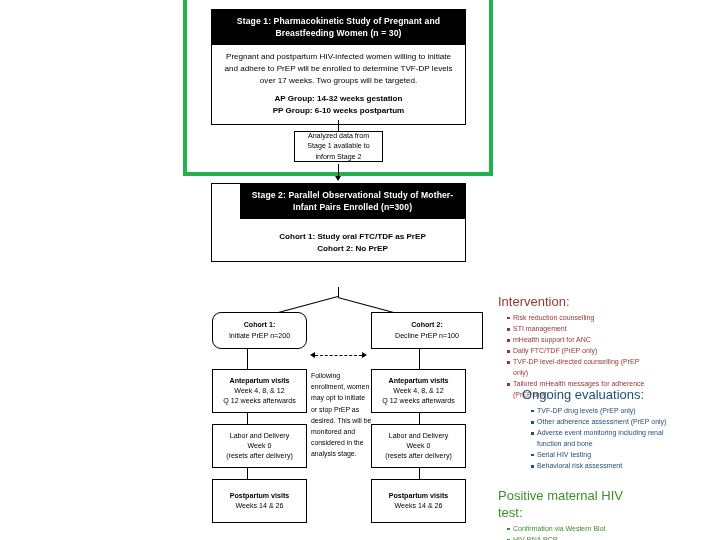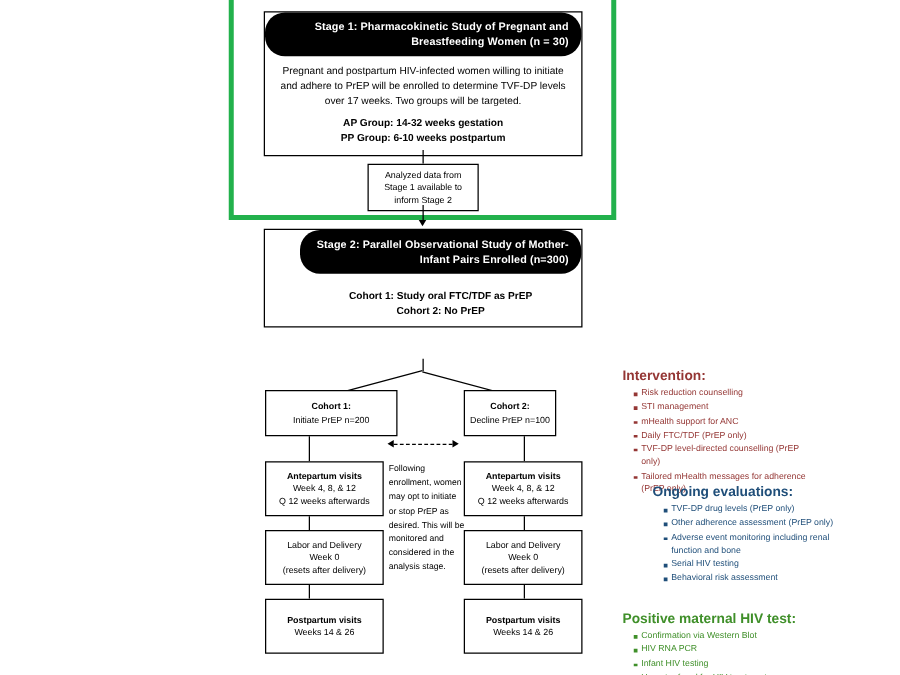--- a/index.html
+++ b/index.html
@@ -34,23 +34,22 @@
   }
   .box.thick { border: 1.5px solid #000000; }
 
   .hdr {
     background: #000000;
     color: #ffffff;
     font-weight: bold;
     font-size: 8.6px;
     line-height: 1.45;
     padding: 5px 10px 5px 10px;
-    text-align: right;
+    text-align: center;
     letter-spacing: 0.1px;
-    border-radius: 16px;
   }
   .body {
     color: #000000;
     font-size: 8.1px;
     line-height: 1.5;
     padding: 6px 12px 6px 12px;
     text-align: center;
   }
   .body .spacer { height: 6px; }
   .body .em { font-weight: bold; }
@@ -117,22 +116,22 @@
     font-size: 6.9px;
     line-height: 1.62;
     color: #000000;
     text-align: left;
   }
 
   
   .panel { position: absolute; width: 152px; }
   .panel h4 {
     margin: 0 0 2px 0;
-    font-size: 11px;
-    font-weight: bold;
+    font-size: 13px;
+    font-weight: normal;
     line-height: 1.3;
   }
   .panel ul {
     margin: 0; padding: 0 0 0 9px;
     list-style: none;
   }
   .panel li {
     position: relative;
     font-size: 7.0px;
     line-height: 1.52;
@@ -165,46 +164,46 @@
     <div class="body">
       <div>Pregnant and postpartum HIV-infected women willing to initiate and adhere to PrEP will be enrolled to determine TVF-DP levels over 17 weeks. Two groups will be targeted.</div>
       <div class="spacer"></div>
       <div class="em">AP Group: 14-32 weeks gestation</div>
       <div class="em">PP Group: 6-10 weeks postpartum</div>
     </div>
   </div>
 
   <div class="vline" style="left:338px; top:120px; height:11px;"></div>
 
-  <div class="smallbox" style="left:294px; top:131px; width:89px; height:38px;">
+  <div class="smallbox" style="left:294px; top:131px; width:89px; height:31px;">
     <div>Analyzed data from Stage 1 available to inform Stage 2</div>
   </div>
 
   <div class="vline" style="left:338px; top:164px; height:13px;"></div>
   <div class="arrow-down" style="left:334.5px; top:176px;"></div>
 
   <div class="box thick" style="left:211px; top:183px; width:255px;padding-left:28px;">
     <div class="hdr">Stage 2: Parallel Observational Study of Mother-Infant Pairs Enrolled (n=300)</div>
     <div class="body">
       <div class="spacer"></div>
       <div class="em">Cohort 1: Study oral FTC/TDF as PrEP</div>
       <div class="em">Cohort 2: No PrEP</div>
     </div>
   </div>
 
   <div class="vline" style="left:338px; top:287px; height:10px;"></div>
   <div class="diag" style="left:338px; top:297px; width:75px; transform: rotate(165deg);"></div>
   <div class="diag" style="left:338px; top:297px; width:75px; transform: rotate(15deg);"></div>
 
-  <div class="smallbox" style="left:212px; top:312px; width:106px; height:37px;">
+  <div class="smallbox" style="left:212px; top:312px; width:95px; height:37px;border-radius:9px;">
     <div class="t1">Cohort 1:</div>
     <div>Initiate PrEP n=200</div>
   </div>
 
-  <div class="smallbox" style="left:371px; top:312px; width:74px; height:37px;">
+  <div class="smallbox" style="left:371px; top:312px; width:112px; height:37px;">
     <div class="t1">Cohort 2:</div>
     <div>Decline PrEP n=100</div>
   </div>
 
   <div class="vline" style="left:247px; top:349px; height:20px;"></div>
   <div class="vline" style="left:419px; top:349px; height:20px;"></div>
 
   <div class="dashline" style="left:315px; top:355px; width:47px;"></div>
   <div class="arrow-left" style="left:310px; top:352px;"></div>
   <div class="arrow-right" style="left:362px; top:352px;"></div>

